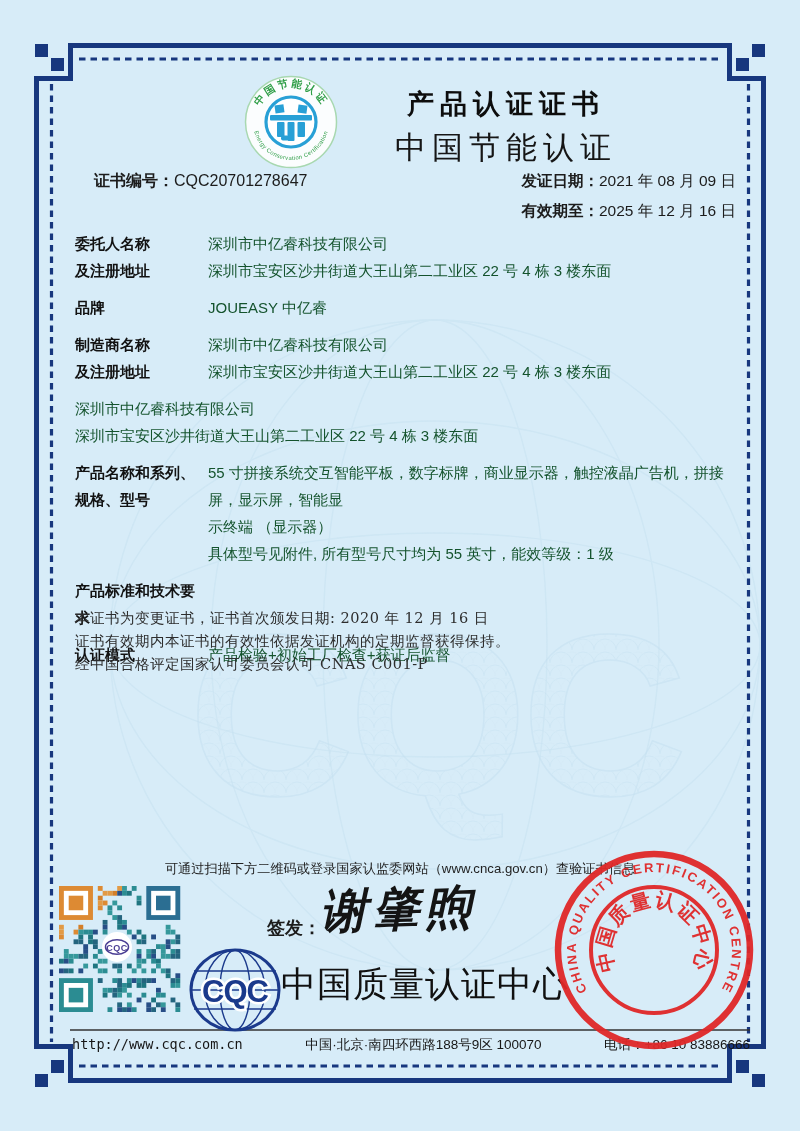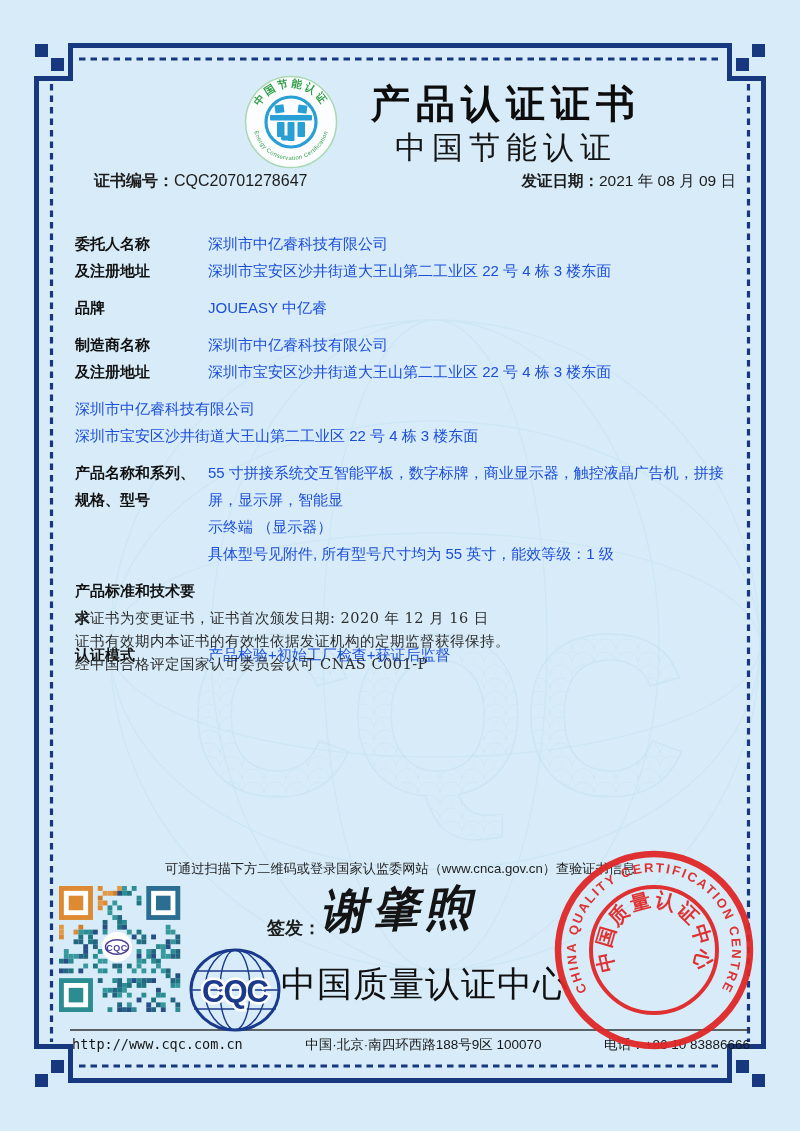--- a/index.html
+++ b/index.html
@@ -9,35 +9,35 @@
   .abs{position:absolute;}
 
   
   .watermark{left:0;top:0;z-index:0;opacity:.5;pointer-events:none;}
   .frame{left:0;top:0;z-index:1;pointer-events:none;}
   .content{position:absolute;inset:0;z-index:2;}
 
   
   .logo-energy{left:236px;top:74px;}
   .title-block{left:338px;top:82px;width:336px;text-align:center;}
-  .title-main{margin:0;font-size:39px;font-weight:bold;letter-spacing:6px;color:#0d0d0d;line-height:44px;}
+  .title-main{margin:0;font-size:27px;font-weight:bold;letter-spacing:6px;color:#0d0d0d;line-height:44px;}
   .title-sub{margin:4px 0 0;font-size:31px;font-weight:normal;letter-spacing:6px;color:#161616;line-height:36px;}
 
   
   .serifb{font-family:"DejaVu Serif",serif;font-weight:bold;}
   .meta-left{left:94px;top:171px;font-size:16px;}
   .meta-left .v{font-family:"Liberation Sans",sans-serif;font-weight:normal;}
   .meta-right{right:64px;top:171px;font-size:15.5px;text-align:left;}
   .meta-right .dline{margin-bottom:9px;white-space:nowrap;text-align:right;}
 
   
   .fields{left:75px;top:230px;width:662px;}
   .field-group{display:flex;margin-bottom:10px;}
   .col-label{width:133px;flex-shrink:0;font-weight:bold;color:#121212;}
-  .col-value{flex:1;color:#1d4ed8;}
+  .col-value{flex:1;color:#14532d;}
   .fline{font-size:15px;line-height:27px;}
 
   
   .statements{left:75px;top:607px;width:610px;font-family:"DejaVu Serif",serif;
               font-size:14.5px;line-height:23.2px;letter-spacing:.5px;color:#2d2d2d;}
 
   
   .verify-note{left:0;top:860px;width:800px;text-align:center;font-size:13.2px;color:#222;}
   .qr{left:59px;top:886px;}
   .sign-label{left:267px;top:916px;font-size:18px;}
@@ -134,20 +134,23 @@
       <h1 class="title-main">产品认证证书</h1>
       <h2 class="title-sub">中国节能认证</h2>
     </div>
 
     <div class="abs meta-left">
       <span class="serifb">证书编号：</span><span class="v">CQC20701278647</span>
     </div>
     <div class="abs meta-right">
       <div class="dline">
         <span class="serifb">发证日期：</span><span>2021 年 08 月 09 日</span>
+      </div>
+      <div class="dline">
+        <span class="serifb">有效期至：</span><span>2025 年 12 月 16 日</span>
       </div>
     </div>
 
     <div class="abs fields" id="fields">
         <div class="field-group">
           <div class="col-label">
             <div class="fline">委托人名称</div>
             <div class="fline">及注册地址</div>
           </div>
           <div class="col-value">

